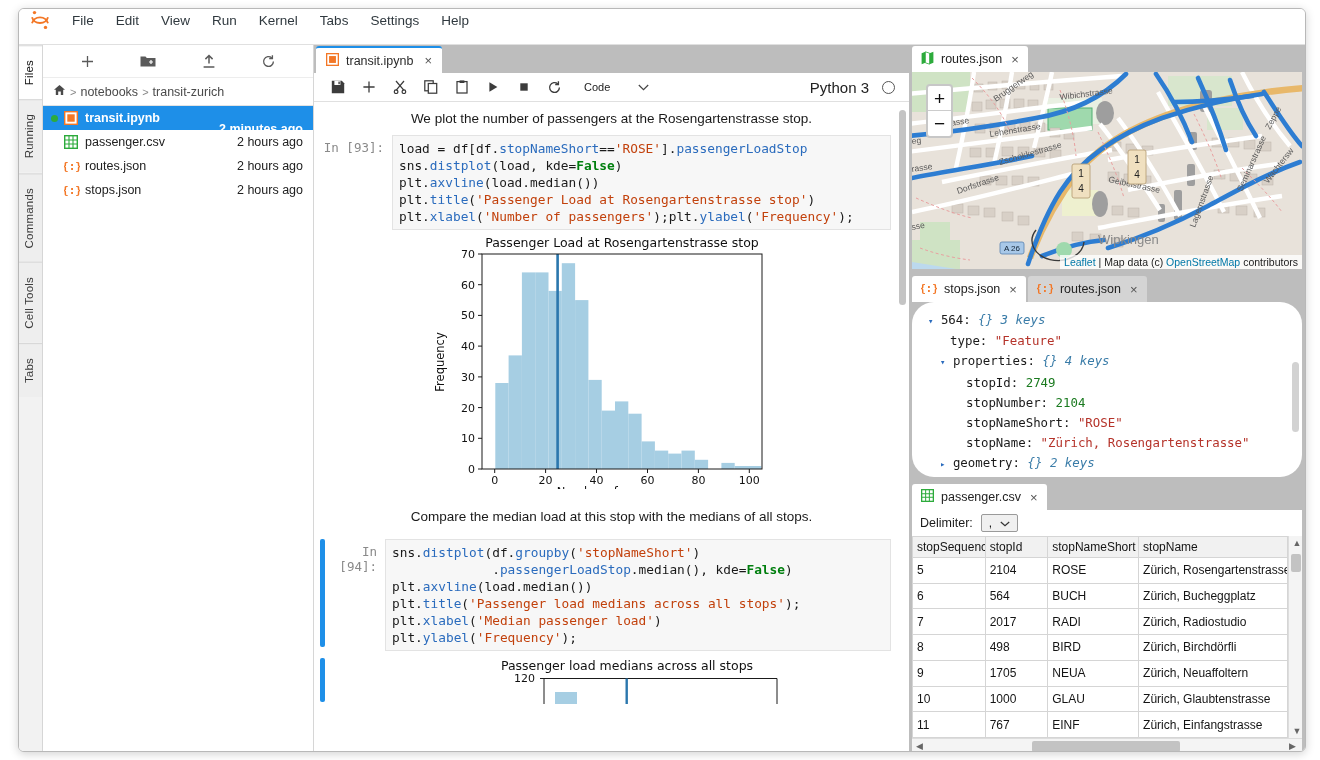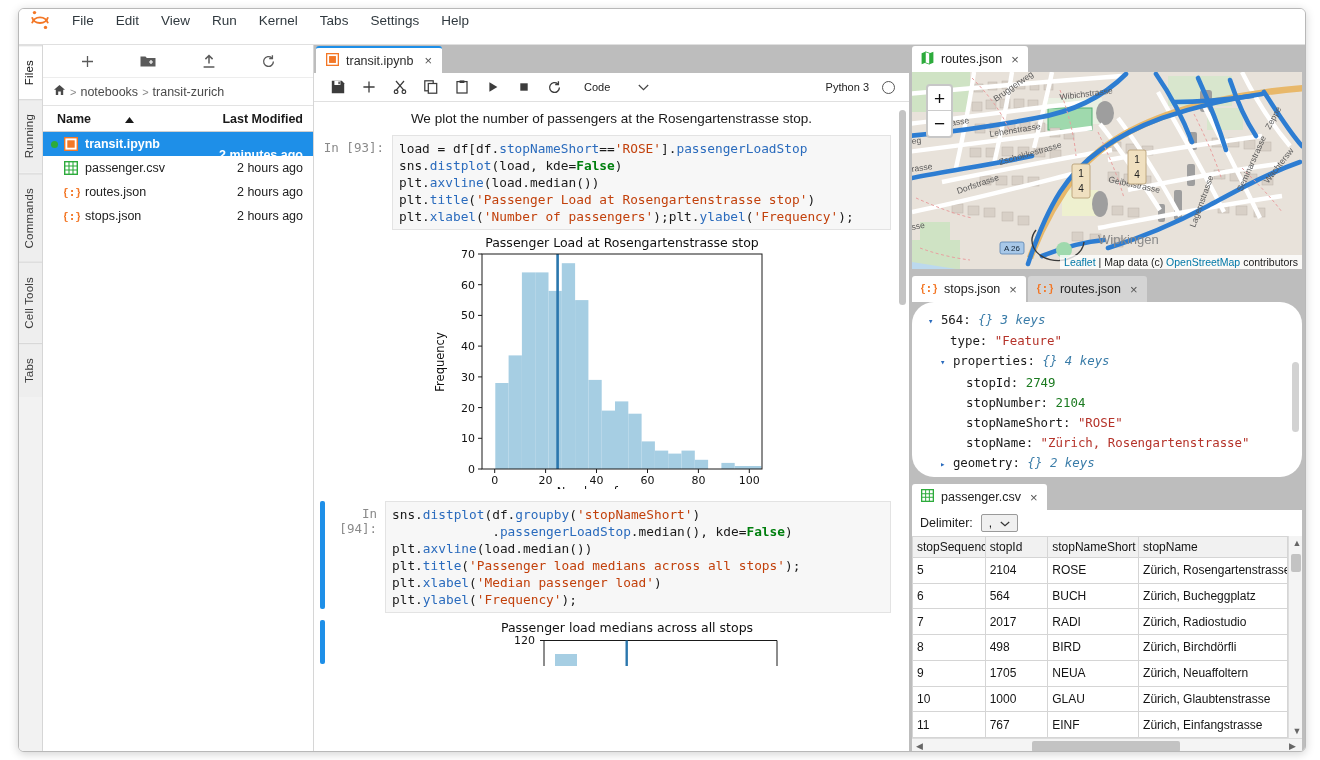--- a/index.html
+++ b/index.html
@@ -98,21 +98,21 @@
   }
   .dtab.active { background: #ffffff; border-top: 2px solid #1e8fe8; }
   .dtab .x { color: #555; font-size: 13px; margin-left: 4px; }
 
   .nb-toolbar {
     height: 29px; background: #ffffff; display: flex; align-items: center;
     gap: 0; padding: 0 8px; border-bottom: 1px solid #e0e0e0;
   }
   .tb-btn { width: 31px; height: 29px; display: flex; align-items: center; justify-content: center; color: #3c3c3c;}
   .tb-sel { display: flex; align-items: center; gap: 28px; font-size: 11px; color: #222; margin-left: 14px; }
-  .tb-right { margin-left: auto; display: flex; align-items: center; gap: 13px; font-size: 11px; color: #222; padding-right: 6px; padding-left: 44px;}
+  .tb-right { margin-left: auto; display: flex; align-items: center; gap: 13px; font-size: 15px; color: #222; padding-right: 6px; padding-left: 44px;}
   .kernel-ring { width: 13px; height: 13px; border: 1.5px solid #555; border-radius: 50%; }
 
   .nb-scroll { flex: 1; background: #ffffff; position: relative; overflow: hidden; }
   .nb-inner { position: absolute; inset: 0; padding: 0; }
   .md-text { font-size: 13.5px; color: #1a1a1a; padding: 9px 0 9px 0; text-align: center; }
   .cell { display: flex; align-items: flex-start; position: relative; }
   .cell-bar { width: 5px; border-radius: 2px; background: #1e8fe8; flex: none; margin-left: 6px; }
   .prompt { width: 78px; text-align: right; font-family: "DejaVu Sans Mono", monospace;
             font-size: 12.5px; color: #8a8a8a; padding-top: 5px; padding-right: 8px; flex: none; }
   .code {
@@ -266,31 +266,20 @@
           <svg width="13" height="12" viewBox="0 0 13 12">
               <path d="M6.5 1 12 5.8h-1.8V11H7.8V7.6H5.2V11H2.8V5.8H1z" fill="#4a4a4a"></path>
             </svg>
         </span>
         <span class="sep">&gt;</span>
         <span>notebooks</span>
         <span class="sep">&gt;</span>
         <span>transit-zurich</span>
       </div>
 
-      <div class="fb-head">
-        <span class="c1">
-          <span>Name</span>
-          <span>
-            <svg width="9" height="6" viewBox="0 0 9 6">
-                <path d="M4.5 0 9 6H0z" fill="#1a1a1a"></path>
-              </svg>
-          </span>
-        </span>
-        <span class="c2">Last Modified</span>
-      </div>
 
       <div class="fb-row sel">
         <span class="name">
           <span class="dot"></span>
           <span class="ftype">
             <svg width="14" height="14" viewBox="0 0 14 14">
                 <rect x="0.7" y="0.7" width="12.6" height="12.6" fill="#fff" stroke="#f37726" stroke-width="1.4"></rect>
                 <rect x="3.3" y="3.3" width="7.4" height="7.4" fill="#f37726"></rect>
               </svg>
           </span>
@@ -516,20 +505,21 @@
                 <text x="174.5" y="250">40</text>
                   <text x="225.5" y="250">60</text>
                 <text x="276.4" y="250">80</text>
                   <text x="327.3" y="250">100</text>
               </g>
               <text class="axlabel" x="200" y="253" text-anchor="middle" style="font-size:11.5px" dy="9">Number of passengers</text>
               <text class="axlabel" x="22" y="128" text-anchor="middle" transform="rotate(-90 22 128)" style="font-size:11.5px">Frequency</text>
             </svg>
           </div>
 
+          <div class="md-text" style="padding-top:14px;">Compare the median load at this stop with the medians of all stops.</div>
 
           <div class="cell" style="margin-top:6px;">
             <div class="cell-bar" style="height:108px;"></div>
             <div class="prompt" style="width:60px;">In [94]:</div>
             <div class="code"><span>sns.</span><span class="tok-fn">distplot</span><span>(df.</span><span class="tok-fn">groupby</span><span>(</span><span class="tok-str">'stopNameShort'</span><span>)</span>
 <span>             .</span><span class="tok-attr">passengerLoadStop</span><span>.median(), kde=</span><span class="tok-kw">False</span><span>)</span>
 <span>plt.</span><span class="tok-fn">axvline</span><span>(load.median())</span>
 <span>plt.</span><span class="tok-fn">title</span><span>(</span><span class="tok-str">'Passenger load medians across all stops'</span><span>);</span>
 <span>plt.</span><span class="tok-fn">xlabel</span><span>(</span><span class="tok-str">'Median passenger load'</span><span>)</span>
 <span>plt.</span><span class="tok-fn">ylabel</span><span>(</span><span class="tok-str">'Frequency'</span><span>);</span></div>

